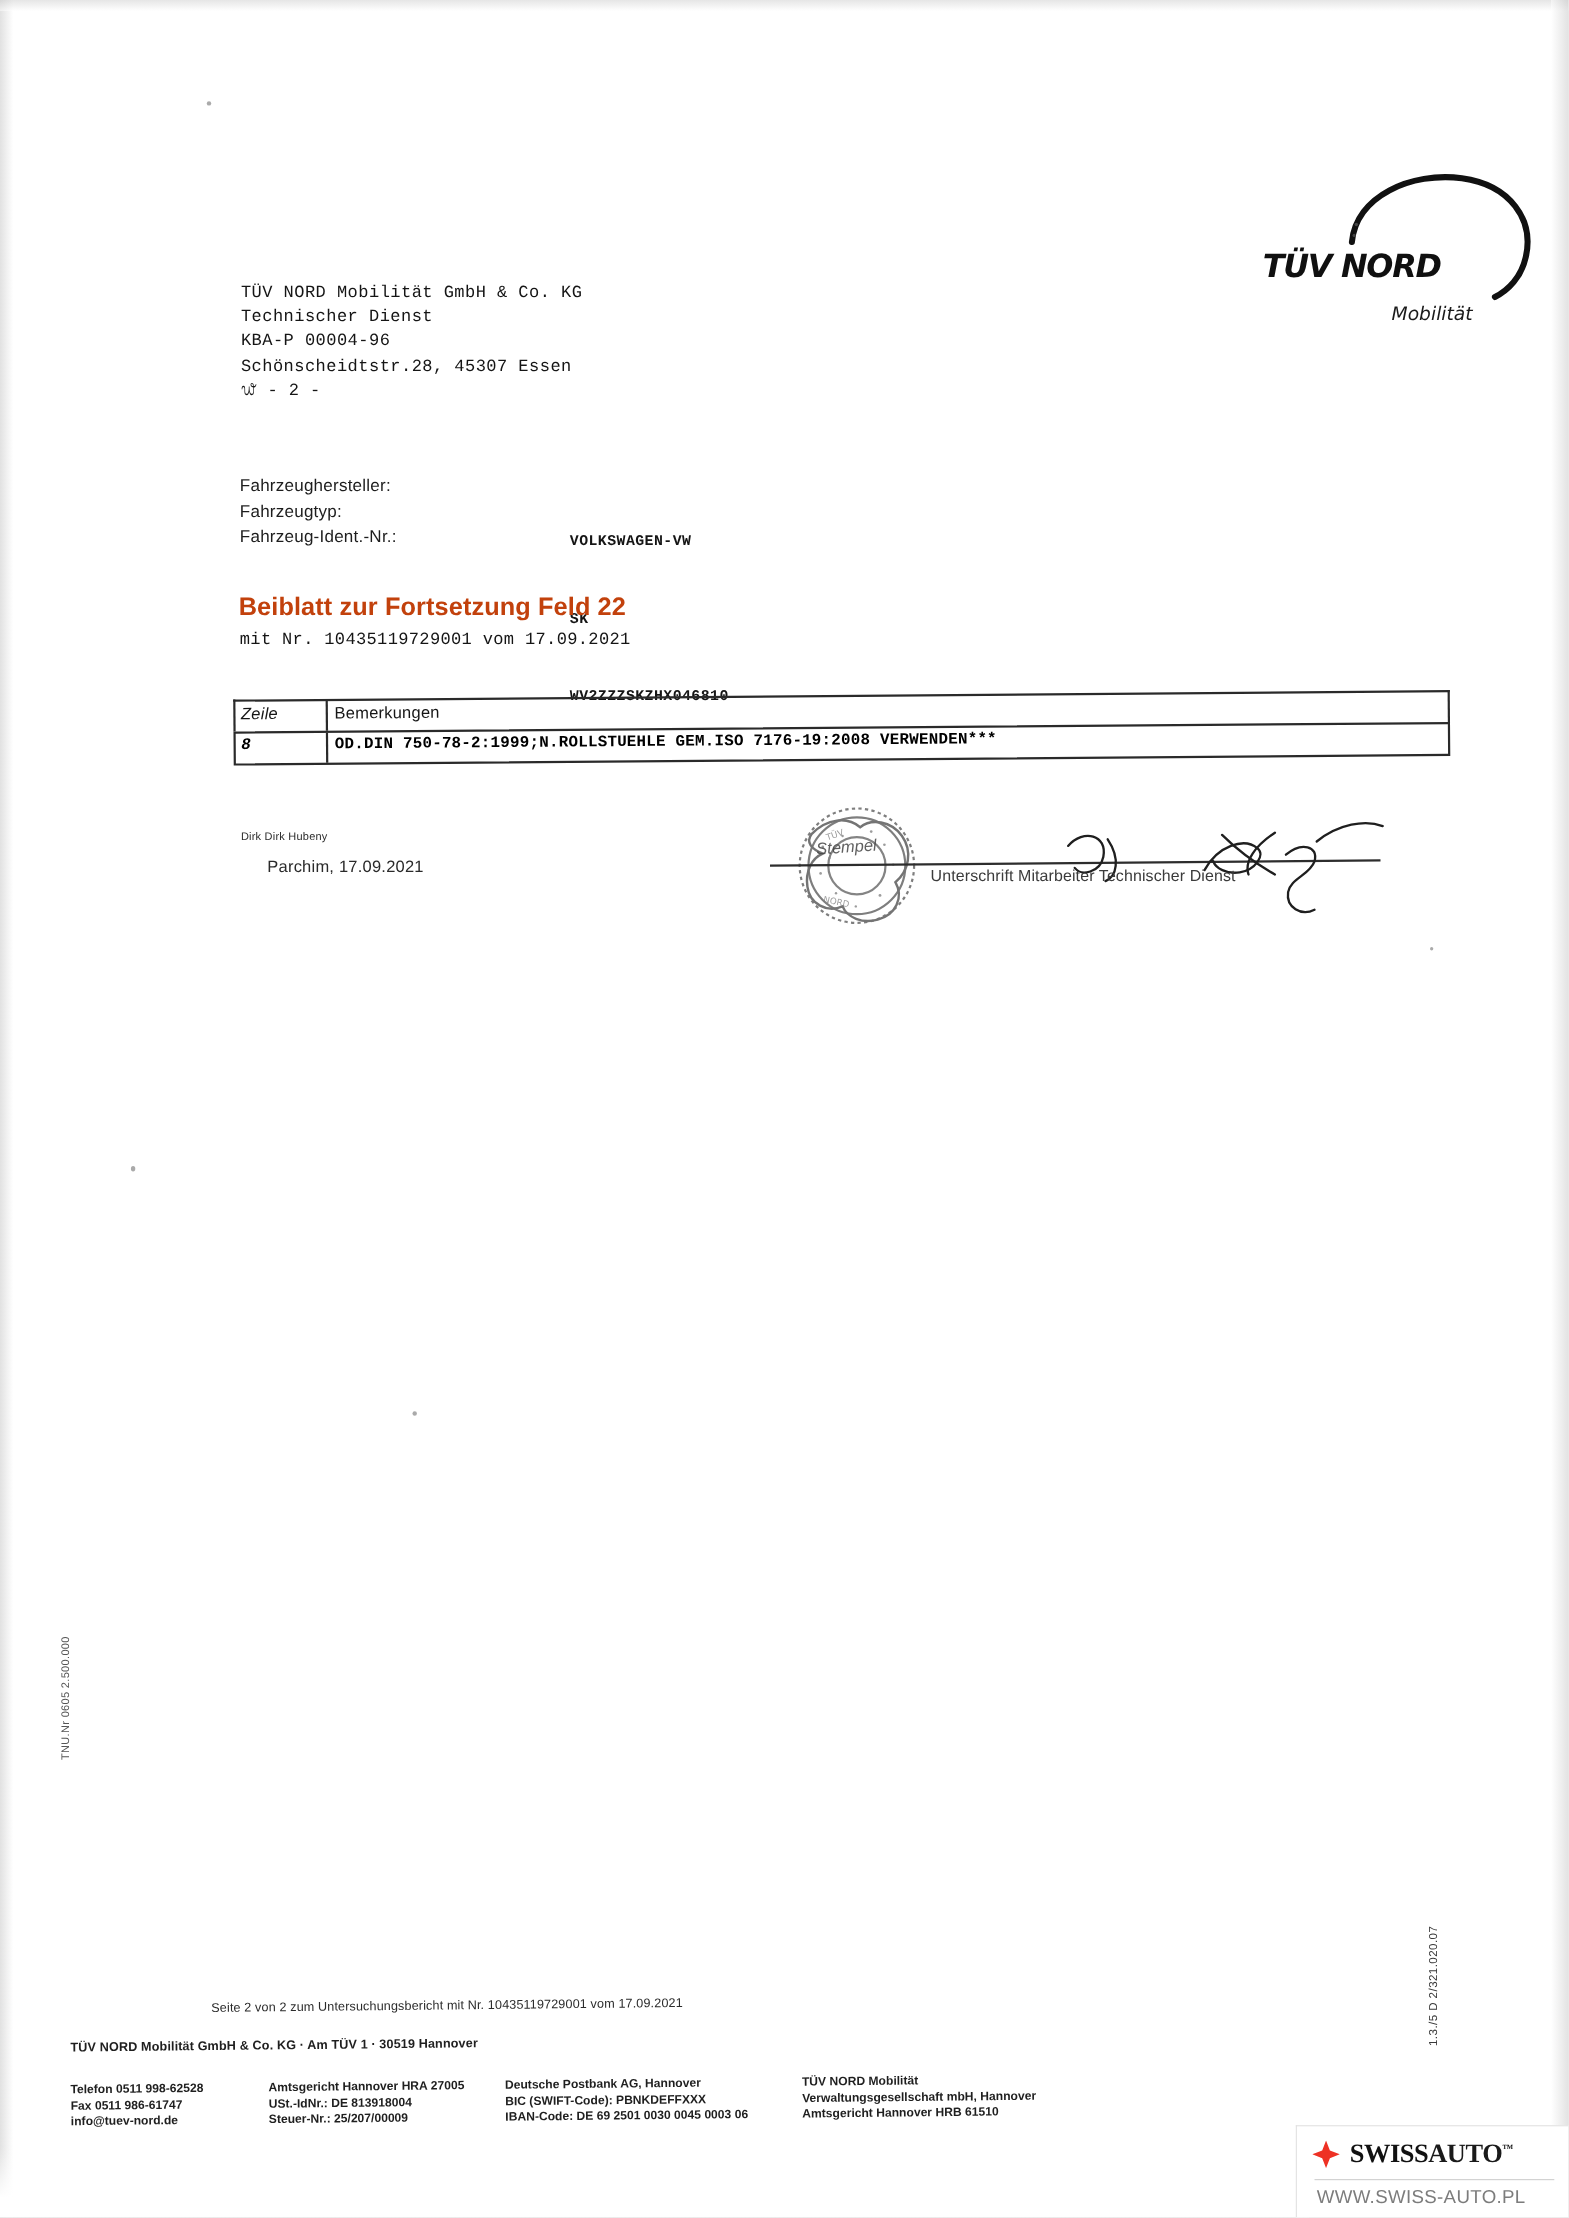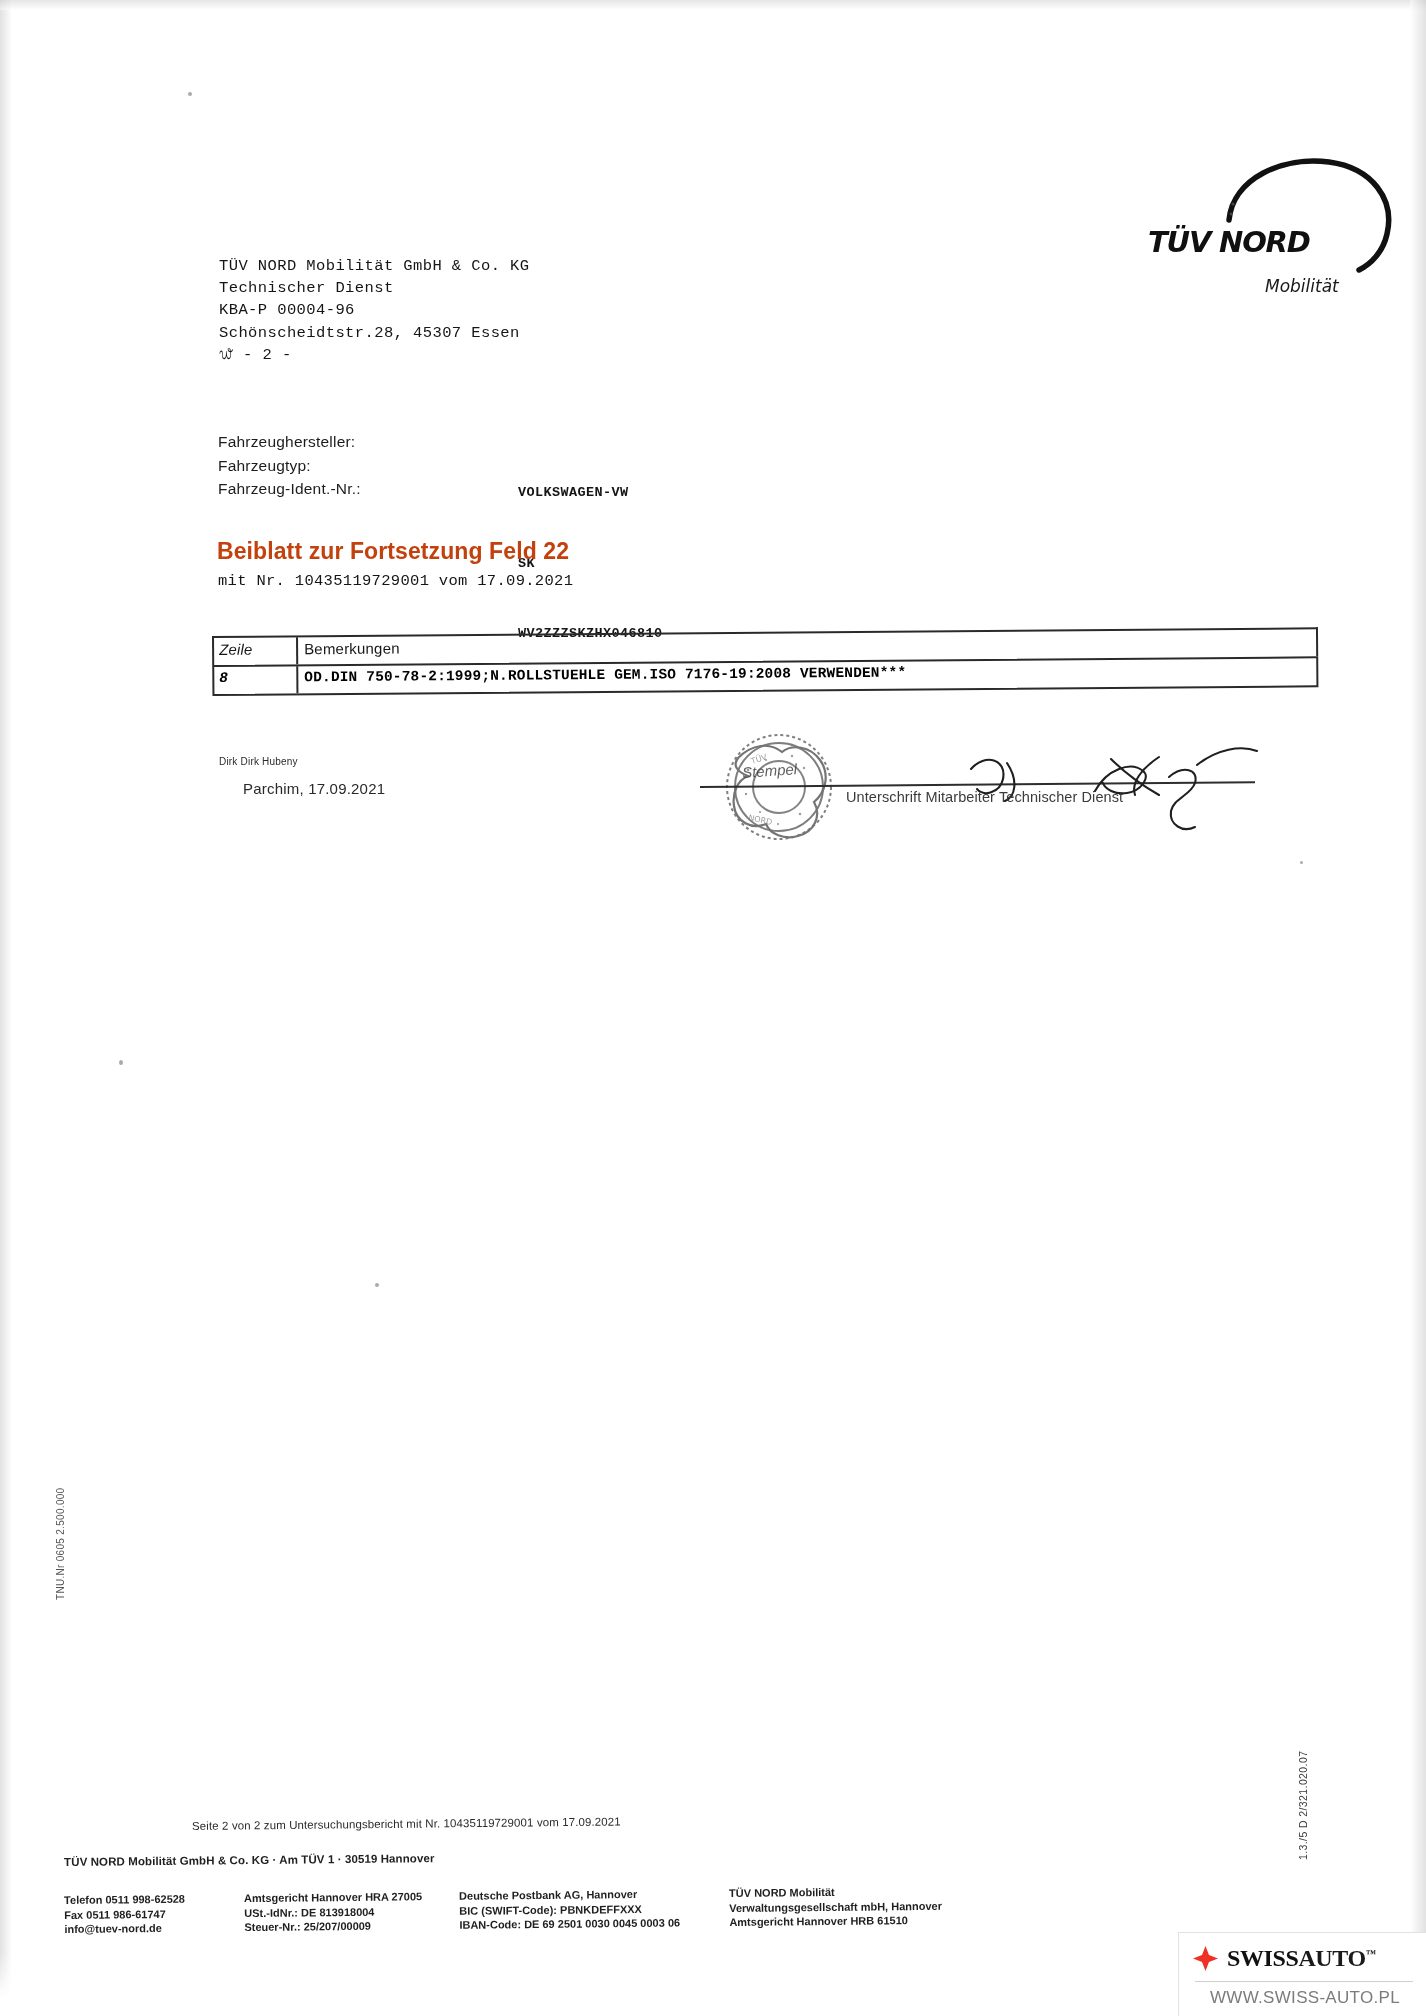--- a/index.html
+++ b/index.html
@@ -357,21 +357,20 @@
     height: 1px;
     background: #cfcfcf;
   }
   .swiss-url {
     position: absolute;
     left: 18px;
     top: 55px;
     font-size: 17px;
     color: #7c7c7c;
     letter-spacing: .3px;
-    margin-left: 13px;
   }
 </style>
 </head>
 <body>
 
 <div class="page">
 
   <div class="scan-edge-left"></div>
   <div class="scan-edge-top"></div>
   <div class="scan-edge-right"></div>

